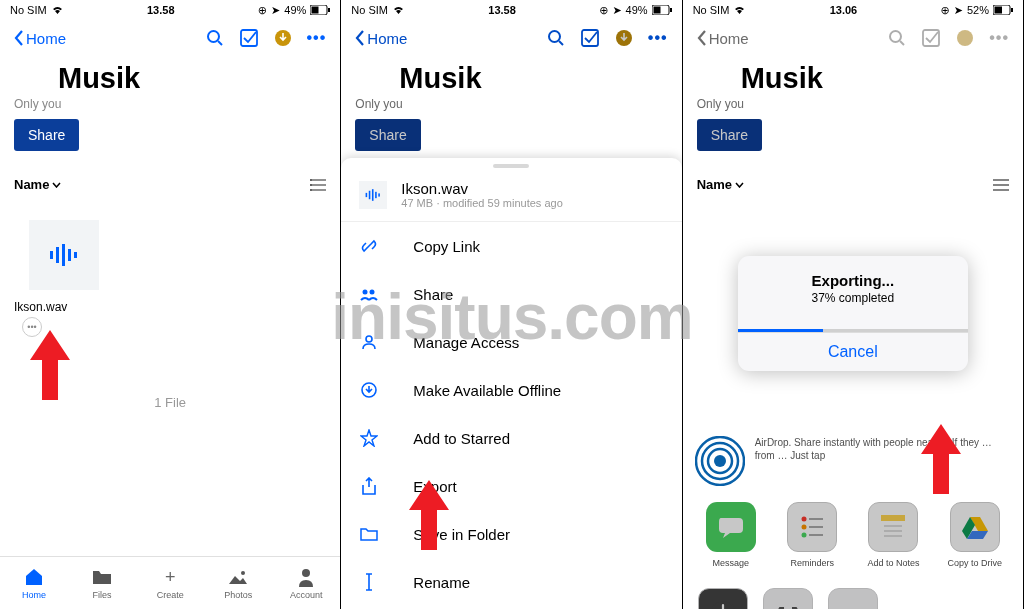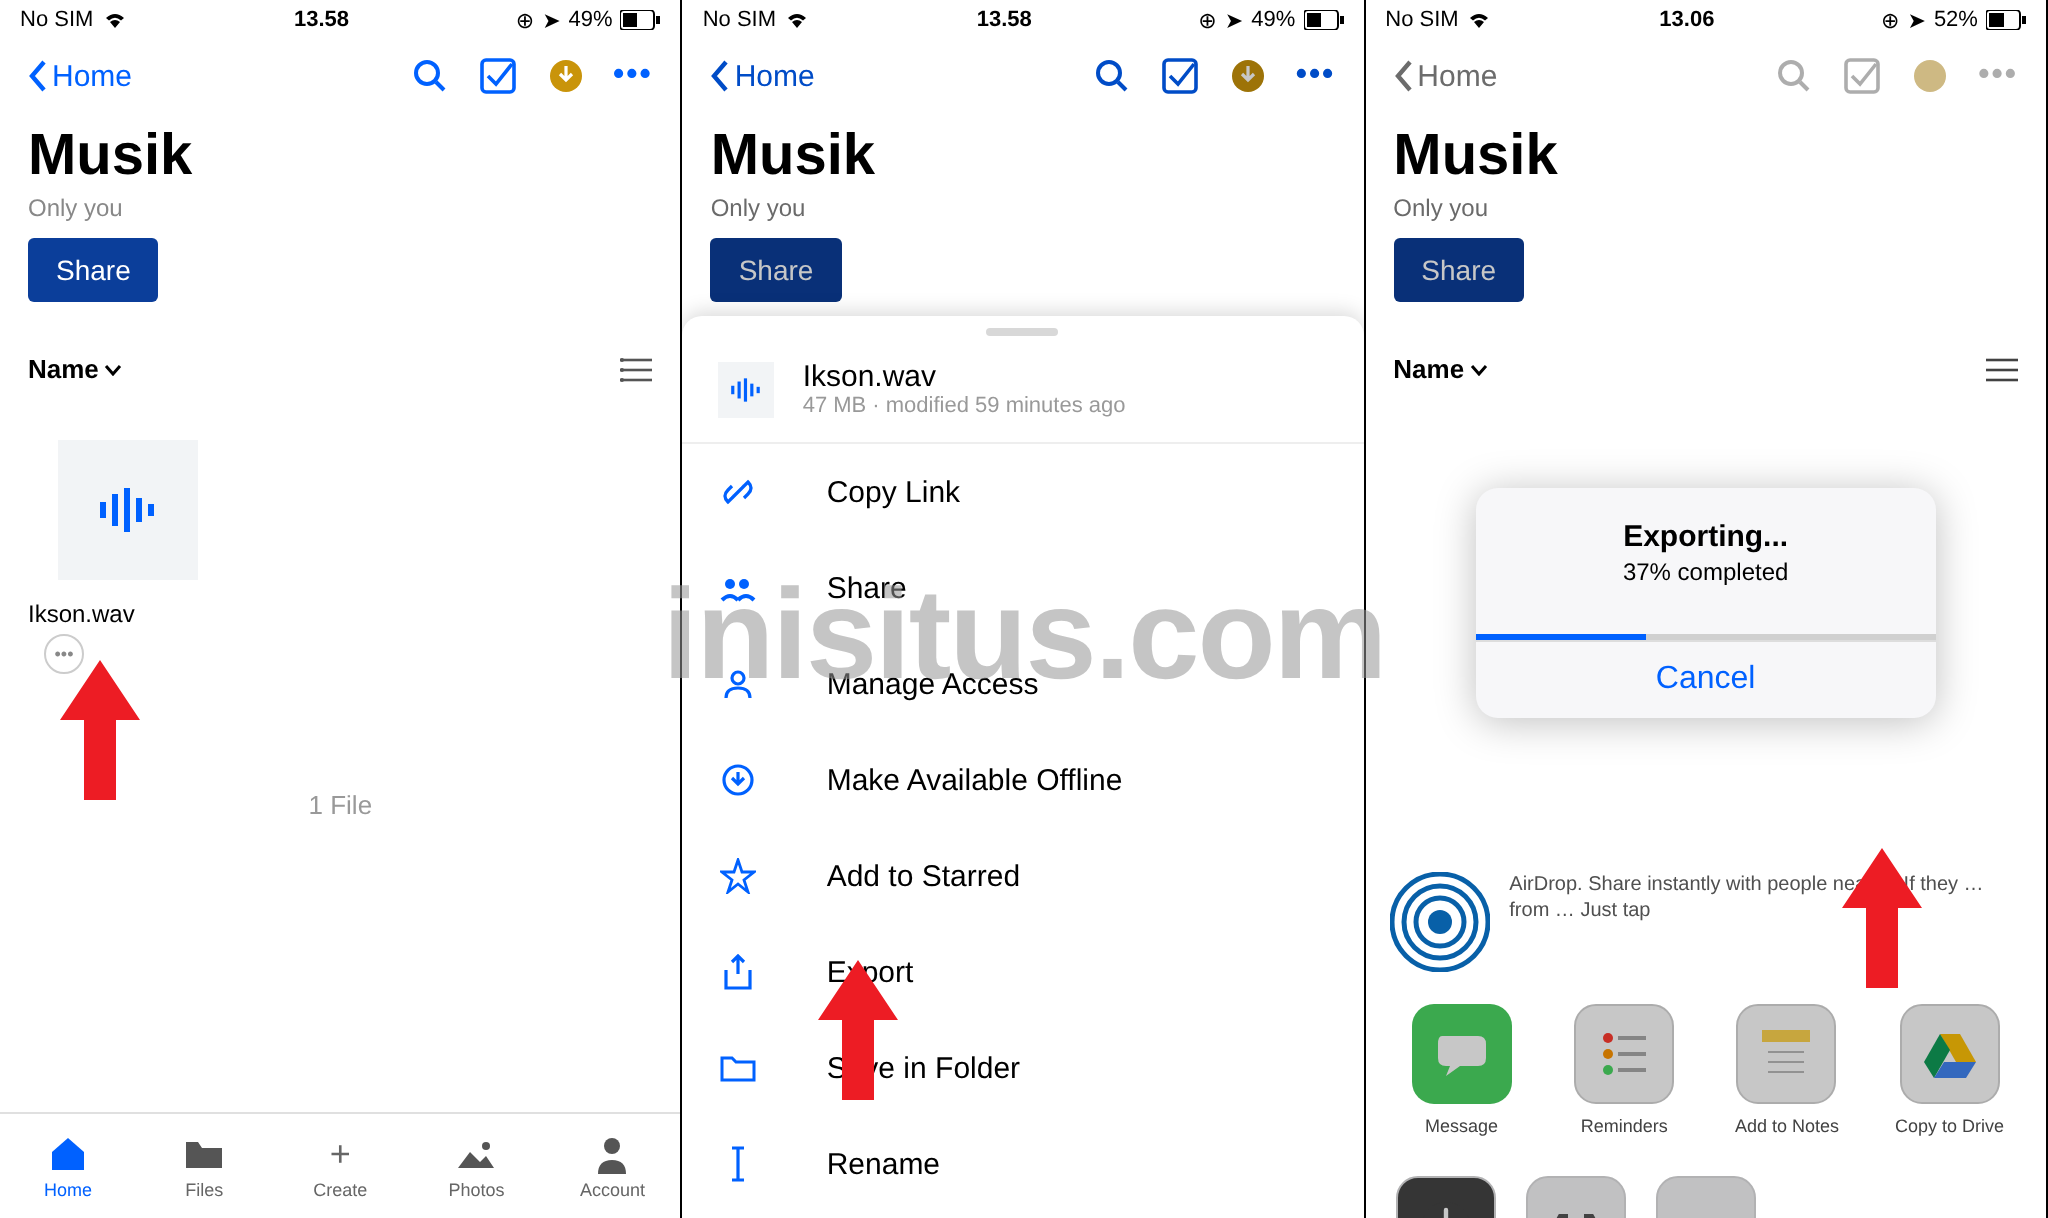--- a/index.html
+++ b/index.html
@@ -12,21 +12,21 @@
 .status-left, .status-right { display: flex; align-items: center; gap: 4px; }
 .status-center { font-weight: 600; }
 
 .nav-bar { height: 40px; display: flex; justify-content: space-between; align-items: center; padding: 0 14px; }
 .back-btn { display: flex; align-items: center; gap: 2px; color: #0061ff; font-size: 15px; }
 .nav-icons { display: flex; align-items: center; gap: 14px; }
 .nav-icon { width: 20px; height: 20px; display: flex; align-items: center; justify-content: center; }
 .dots { letter-spacing: 1px; font-weight: 700; color: #0061ff; }
 
 .header { padding: 4px 14px 10px; }
-.title { font-size: 29px; font-weight: 700; margin-bottom: 2px; }
+.title { font-size: 29px; font-weight: 700; margin-bottom: 2px; margin-left: 44px; }
 .subtitle { font-size: 12px; color: #888; margin-bottom: 8px; }
 .share-btn { background: #0b3e9a; color: #fff; border: none; padding: 8px 14px; font-size: 14px; font-weight: 500; border-radius: 3px; }
 
 .row-header { display: flex; justify-content: space-between; align-items: center; padding: 10px 14px; margin-top: 6px; }
 .name-sort { font-size: 13px; font-weight: 600; display: flex; align-items: center; gap: 3px; }
 
 .file-grid { padding: 18px 14px; }
 .file-card { width: 100px; }
 .thumb { width: 70px; height: 70px; background: #f2f4f6; display: flex; align-items: center; justify-content: center; margin: 0 auto 10px; }
 .file-name { font-size: 12px; text-align: left; margin-bottom: 3px; }
@@ -50,21 +50,21 @@
 .sheet-label { font-size: 15px; }
 
 .share-sheet-bg { position: absolute; top: 220px; left: 0; right: 0; bottom: 0; background: #f1f1f3; }
 .airdrop-row { display: flex; padding: 14px 12px 6px; gap: 10px; align-items: flex-start; font-size: 10px; color: #666; }
 .airdrop-icon { width: 50px; height: 50px; flex-shrink: 0; }
 .app-row { display: flex; padding: 10px 10px; gap: 5px; }
 .app-item { flex: 1; display: flex; flex-direction: column; align-items: center; gap: 6px; font-size: 9px; color: #555; }
 .app-icon { width: 50px; height: 50px; border-radius: 11px; display: flex; align-items: center; justify-content: center; font-size: 24px; color: #fff; }
 .action-row { display: flex; padding: 10px 10px; gap: 5px; }
 .action-icon { width: 50px; height: 50px; border-radius: 11px; background: #f7f7f9; border: 1px solid #e4e4e6; display: flex; align-items: center; justify-content: center; color: #555; }
-.export-modal { position: absolute; top: 244px; left: 50%; transform: translateX(-50%); width: 230px; background: #f7f7f9; border-radius: 11px; overflow: hidden; text-align: center; box-shadow: 0 2px 20px rgba(0,0,0,0.25); }
+.export-modal { position: absolute; top: 256px; left: 50%; transform: translateX(-50%); width: 230px; background: #f7f7f9; border-radius: 11px; overflow: hidden; text-align: center; box-shadow: 0 2px 20px rgba(0,0,0,0.25); }
 .modal-title { font-size: 15px; font-weight: 600; padding: 16px 10px 2px; }
 .modal-sub { font-size: 12px; padding-bottom: 24px; }
 .modal-progress { height: 3px; background: #d0d0d0; margin: 0; }
 .modal-progress-fill { height: 100%; width: 37%; background: #0061ff; }
 .modal-cancel { border-top: 1px solid #ddd; padding: 10px; color: #0061ff; font-size: 16px; }
 
 .arrow { position: absolute; width: 40px; height: 70px; pointer-events: none; }
 .arrow svg { width: 100%; height: 100%; }
 
 .watermark { position: absolute; top: 280px; left: 50%; transform: translateX(-50%); font-size: 64px; font-weight: 700; color: rgba(150,150,150,0.55); font-family: Arial, sans-serif; letter-spacing: -1px; pointer-events: none; z-index: 999; }

